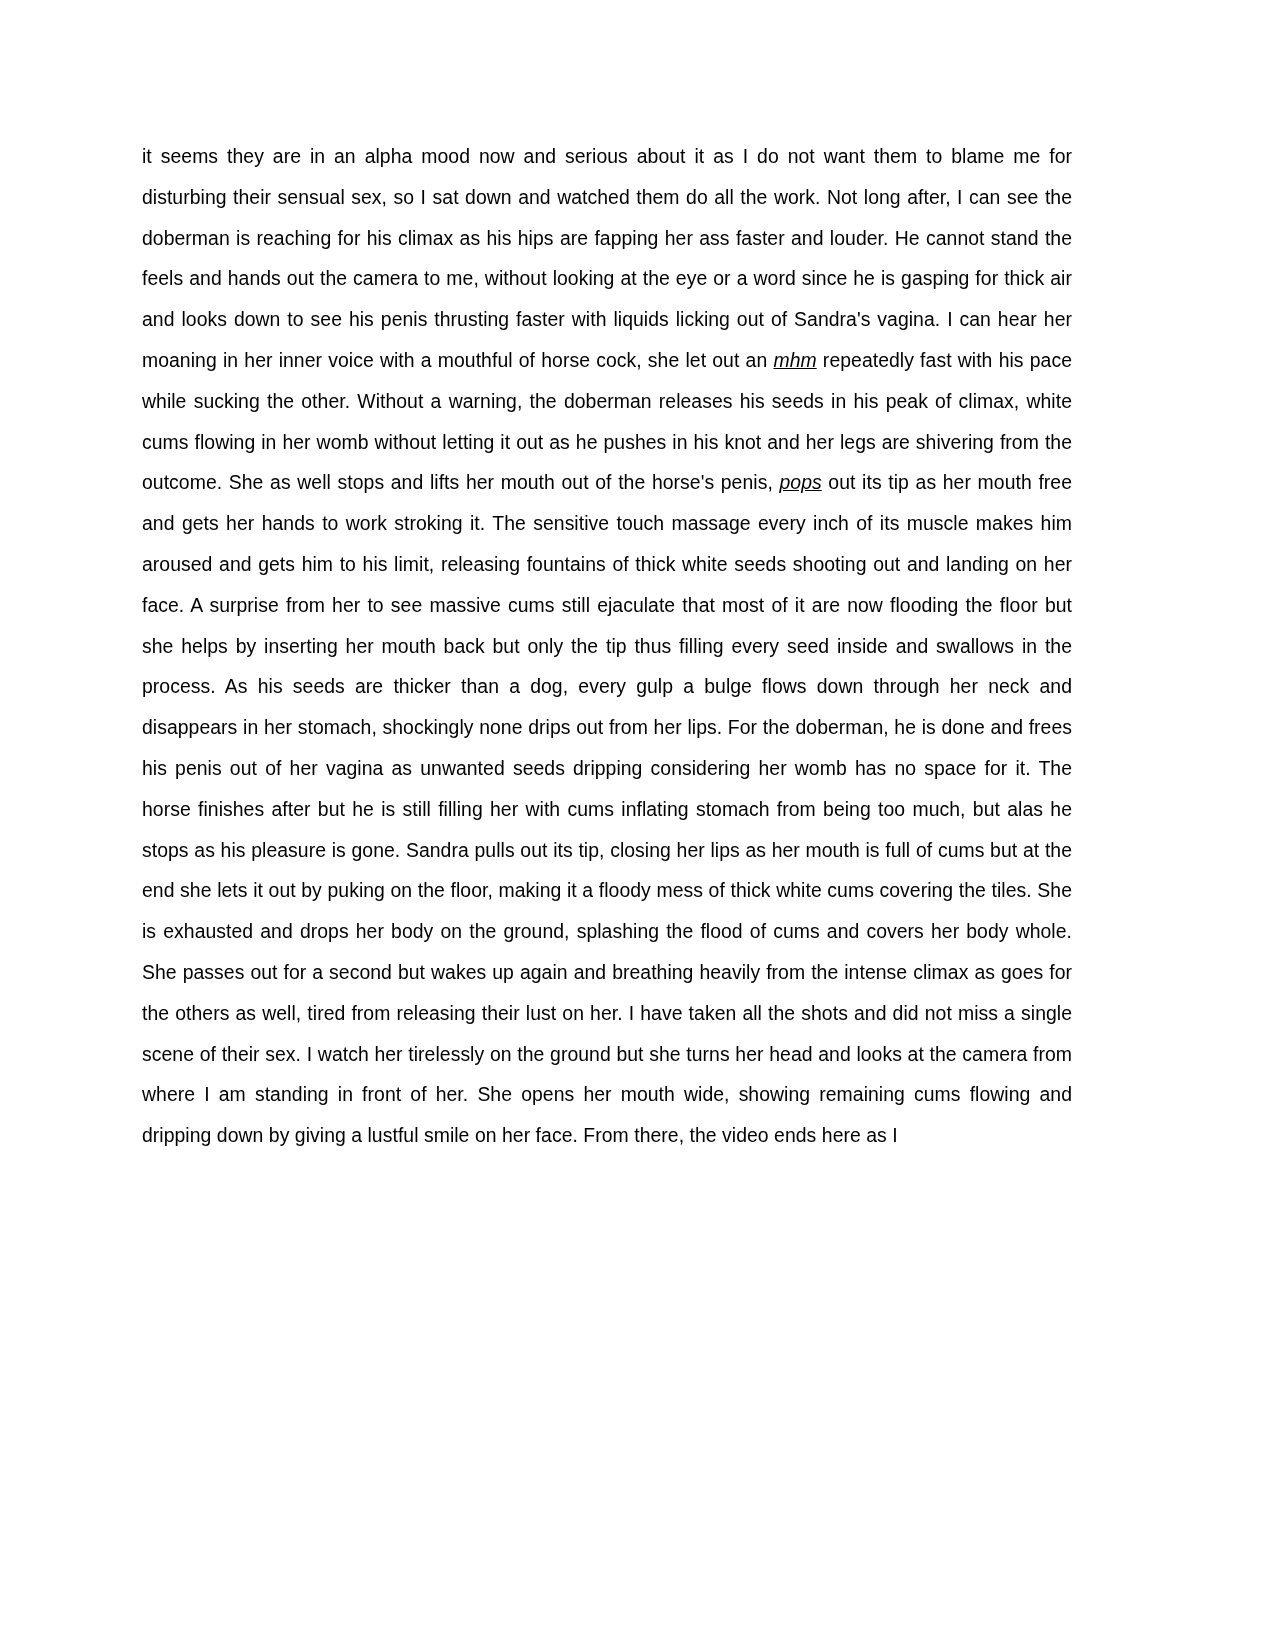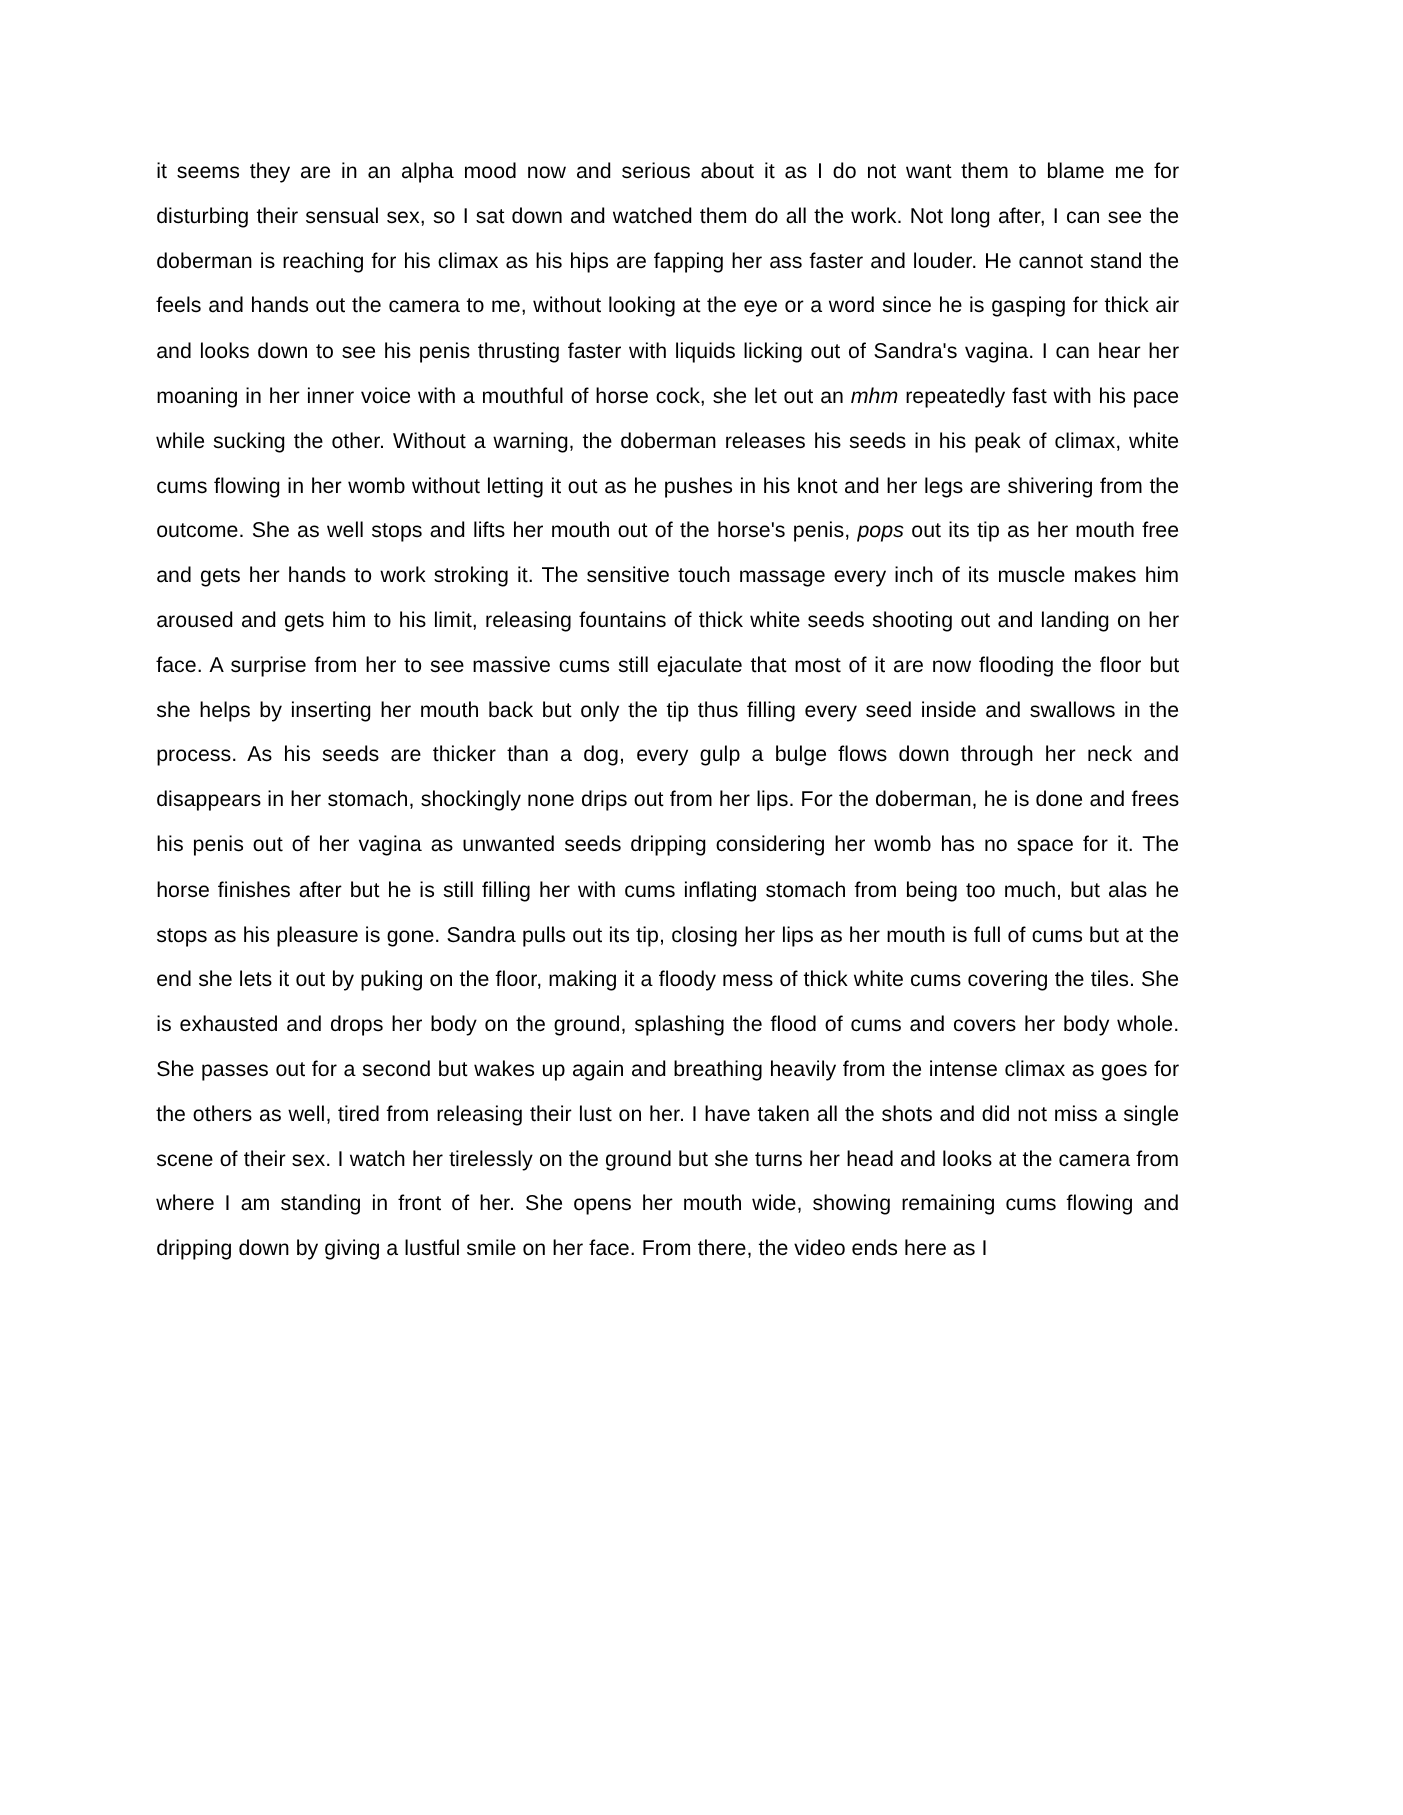--- a/index.html
+++ b/index.html
@@ -35,20 +35,21 @@
     text-align: justify;
     text-justify: inter-word;
     color: #000000;
     letter-spacing: 0.05px;
     word-spacing: 0px;
     hyphens: none;
   }
   .body-paragraph em,
   .emphasis {
     font-style: italic;
+    text-decoration: underline;
   }
 </style>
 </head>
 <body>
 
 <div class="page">
   <div class="text-column">
     <p class="body-paragraph">it seems they are in an alpha mood now and serious about it as I do not want them to blame me for disturbing their sensual sex, so I sat down and watched them do all the work. Not long after, I can see the doberman is reaching for his climax as his hips are fapping her ass faster and louder. He cannot stand the feels and hands out the camera to me, without looking at the eye or a word since he is gasping for thick air and looks down to see his penis thrusting faster with liquids licking out of Sandra's vagina. I can hear her moaning in her inner voice with a mouthful of horse cock, she let out an <em class="emphasis">mhm</em> repeatedly fast with his pace while sucking the other. Without a warning, the doberman releases his seeds in his peak of climax, white cums flowing in her womb without letting it out as he pushes in his knot and her legs are shivering from the outcome. She as well stops and lifts her mouth out of the horse's penis, <em class="emphasis">pops</em> out its tip as her mouth free and gets her hands to work stroking it. The sensitive touch massage every inch of its muscle makes him aroused and gets him to his limit, releasing fountains of thick white seeds shooting out and landing on her face. A surprise from her to see massive cums still ejaculate that most of it are now flooding the floor but she helps by inserting her mouth back but only the tip thus filling every seed inside and swallows in the process. As his seeds are thicker than a dog, every gulp a bulge flows down through her neck and disappears in her stomach, shockingly none drips out from her lips. For the doberman, he is done and frees his penis out of her vagina as unwanted seeds dripping considering her womb has no space for it. The horse finishes after but he is still filling her with cums inflating stomach from being too much, but alas he stops as his pleasure is gone. Sandra pulls out its tip, closing her lips as her mouth is full of cums but at the end she lets it out by puking on the floor, making it a floody mess of thick white cums covering the tiles. She is exhausted and drops her body on the ground, splashing the flood of cums and covers her body whole. She passes out for a second but wakes up again and breathing heavily from the intense climax as goes for the others as well, tired from releasing their lust on her. I have taken all the shots and did not miss a single scene of their sex. I watch her tirelessly on the ground but she turns her head and looks at the camera from where I am standing in front of her. She opens her mouth wide, showing remaining cums flowing and dripping down by giving a lustful smile on her face. From there, the video ends here as I</p>
   </div>
 </div>

